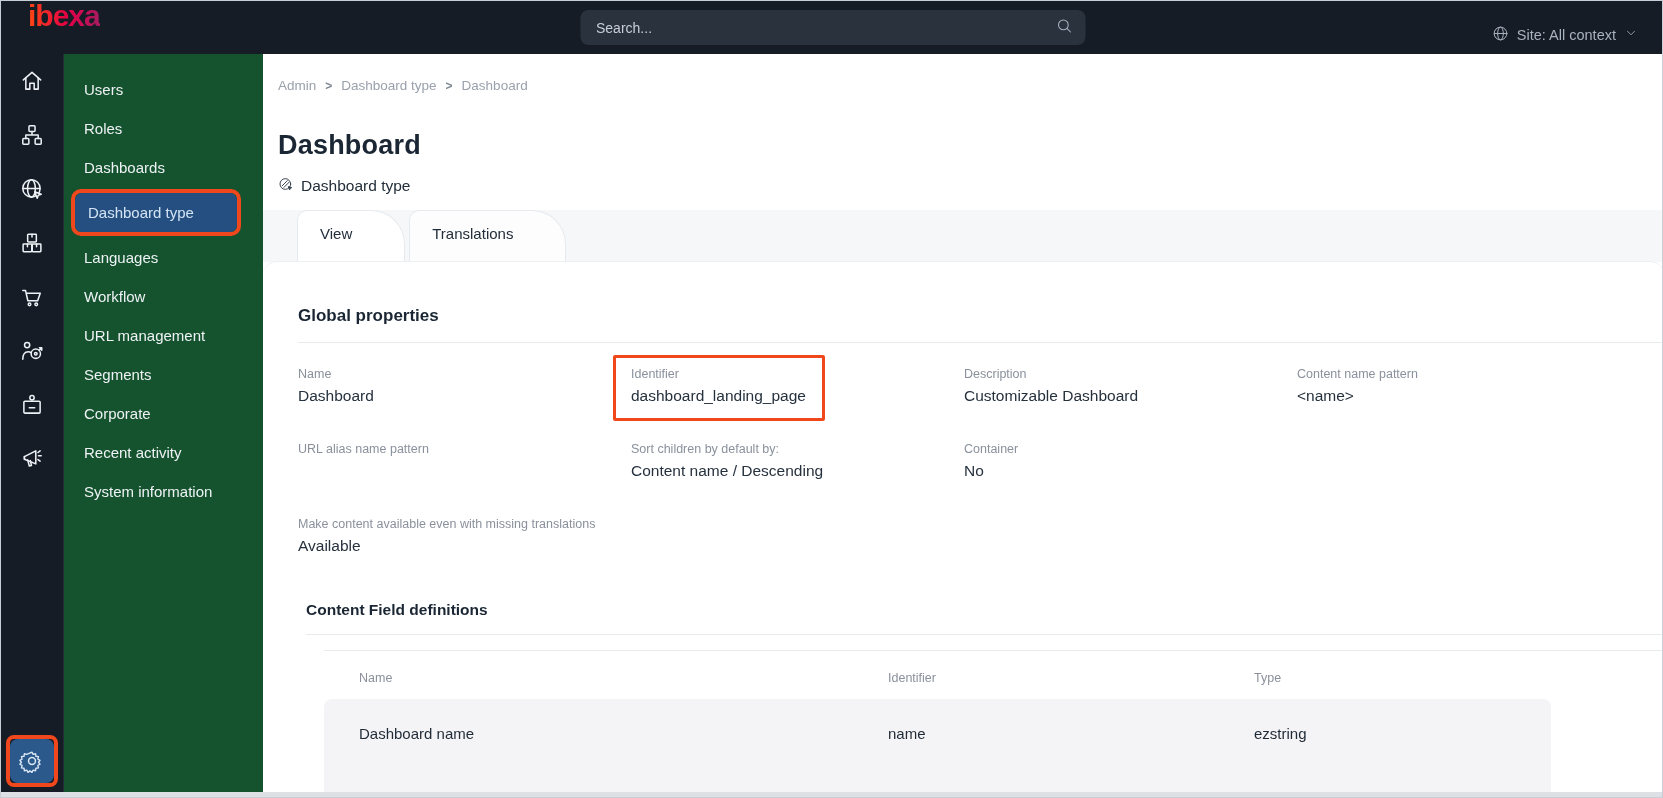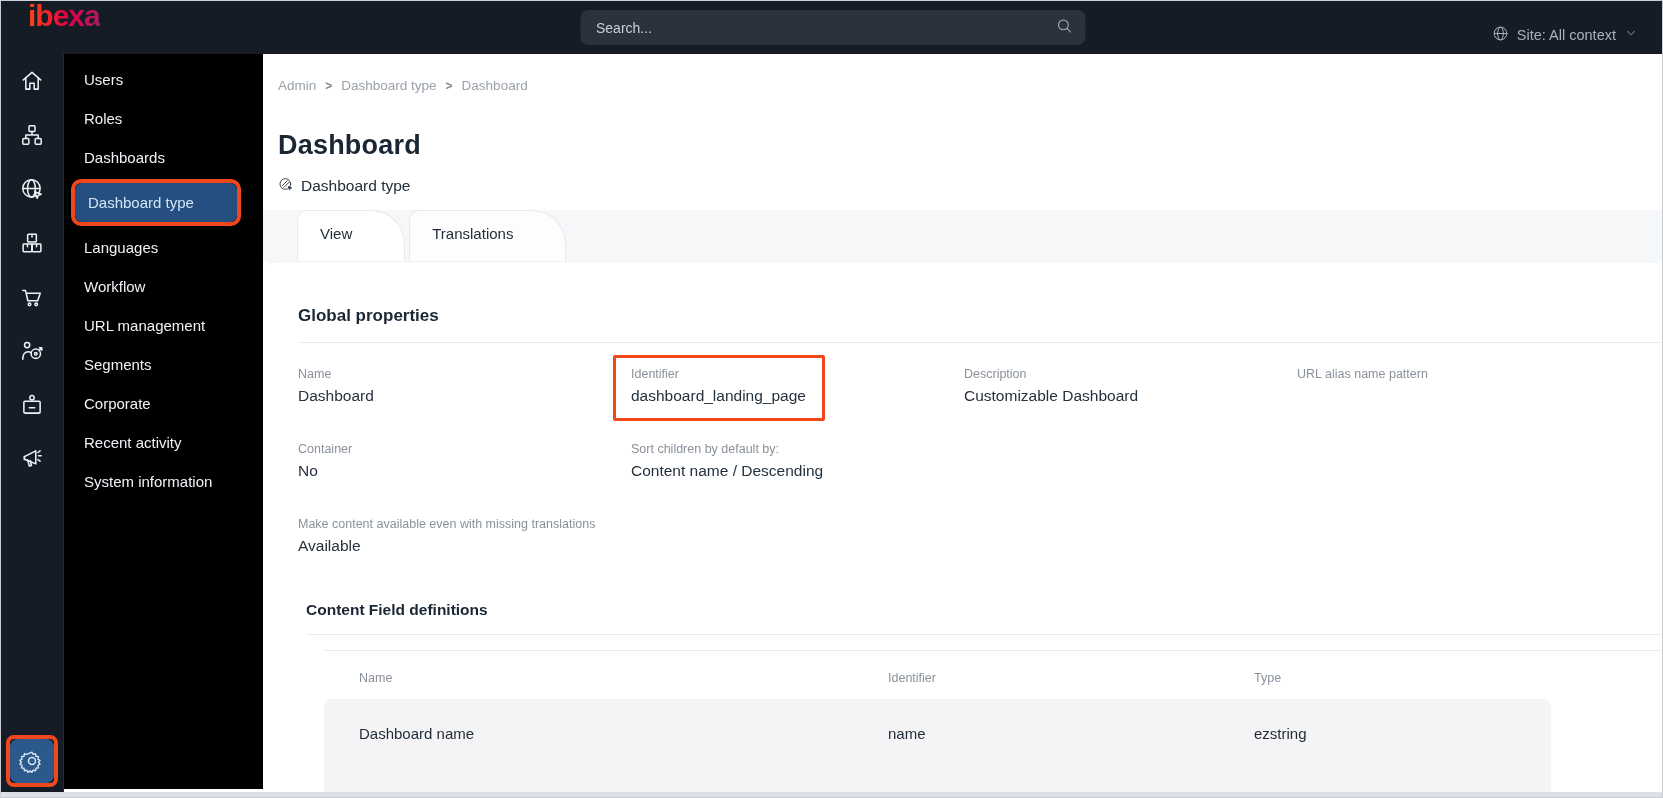--- a/index.html
+++ b/index.html
@@ -52,22 +52,22 @@
     position:absolute; bottom:12px; left:50%; transform:translateX(-50%);
     border:4px solid #f0481c; border-radius:8px; padding:0; cursor:pointer;
   }
   .gear-btn {
     width:44px; height:44px; background:#2b598c; border-radius:8px;
     display:flex; align-items:center; justify-content:center;
   }
   .rail-bottom-line { position:absolute; bottom:5px; left:11px; width:40px; height:1px; background:#333e4b; }
   
   .sidebar {
-    position:absolute; left:63px; top:43px; width:199px; height:745px;
-    background:#000000; padding-top:16px; z-index:20;
+    position:absolute; left:63px; top:53px; width:199px; height:745px;
+    background:#14532d; padding-top:16px; z-index:20;
   }
   .menu-item {
     padding:11px 20px; color:#eef2f6; font-size:15px; cursor:pointer;
     white-space:nowrap;
   }
   .sel-annotation {
     border:4px solid #f0481c; border-radius:10px; margin:2px 22px 2px 7px;
   }
   .menu-item.selected {
     background:#254f80; border-radius:7px; color:#d4e4f5; padding:11px 13px;
@@ -361,32 +361,36 @@
       <div>
         <div class="annotation-box">
           <div class="field-label">Identifier</div>
           <div class="field-value">dashboard_landing_page</div>
         </div>
       </div>
       <div>
         <div class="field-label">Description</div>
         <div class="field-value">Customizable Dashboard</div>
       </div>
+      <div>
+        <div class="field-label">Content name pattern</div>
+        <div class="field-value">&lt;name&gt;</div>
+      </div>
 
       <div>
         <div class="field-label">URL alias name pattern</div>
         <div class="field-value"></div>
       </div>
       <div>
+        <div class="field-label">Sort children by default by:</div>
+        <div class="field-value">Content name / Descending</div>
+      </div>
+      <div>
         <div class="field-label">Container</div>
         <div class="field-value">No</div>
-      </div>
-      <div>
-        <div class="field-label">Sort children by default by:</div>
-        <div class="field-value">Content name / Descending</div>
       </div>
 
       <div style="grid-column:1 / span 2; white-space:nowrap;">
         <div class="field-label">Make content available even with missing translations</div>
         <div class="field-value">Available</div>
       </div>
     </div>
 
     <div class="cfd-heading">Content Field definitions</div>
     <div class="divider cfd-divider"></div>

